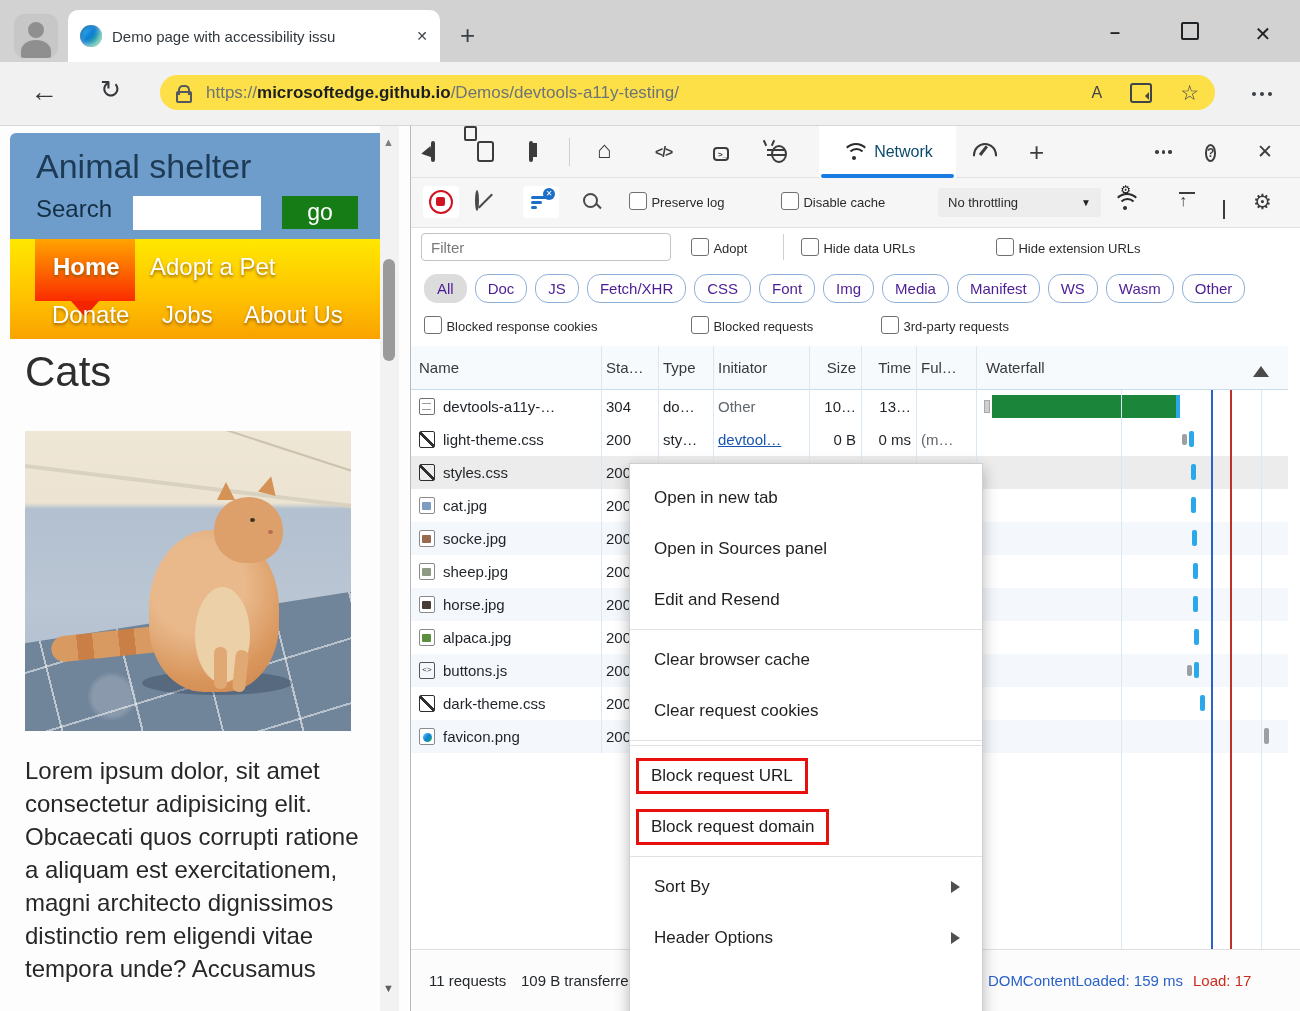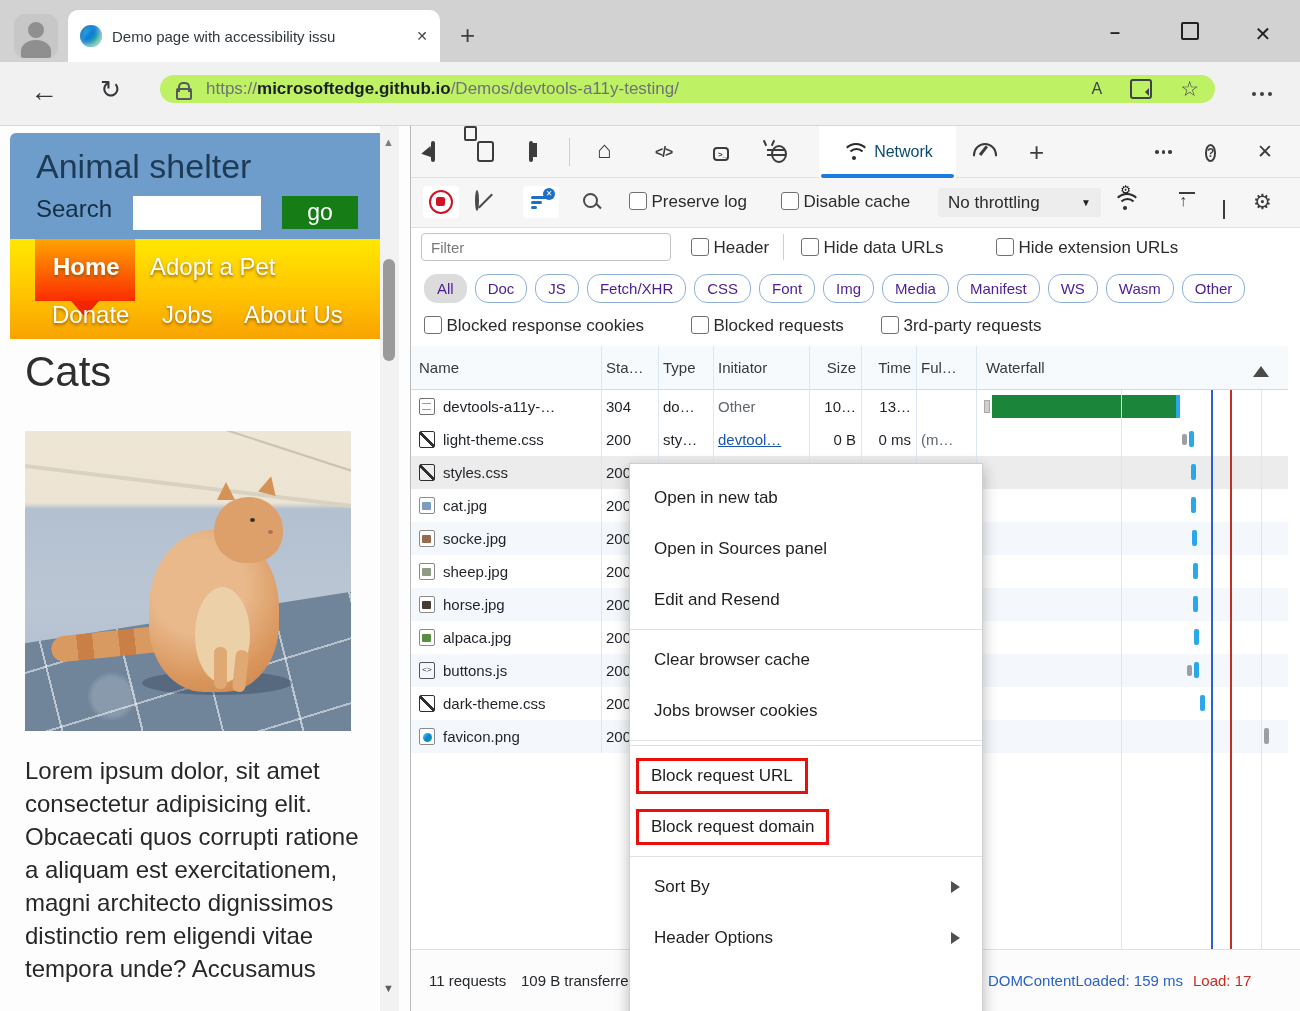--- a/index.html
+++ b/index.html
@@ -20,21 +20,21 @@
   .winbtn{position:absolute;top:22px;font-size:18px;color:#202326;text-align:center;width:30px;}
   #btn-min{left:1100px;font-weight:700;}
   #btn-max{left:1175px;}
   #btn-max .sq{display:inline-block;width:14px;height:14px;border:2px solid #202326;border-radius:2px;}
   #btn-close{left:1248px;font-size:20px;}
 
   
   #navbar{position:absolute;left:0;top:62px;width:1300px;height:63px;background:#f1f1f1;}
   #back{position:absolute;left:30px;top:78px;font-size:28px;color:#34383c;top:14px;}
   #refresh{position:absolute;left:100px;top:13px;font-size:25px;color:#34383c;}
-  #addressbar{position:absolute;left:160px;top:13px;width:1055px;height:28px;border-radius:20px;background:#bef264;display:flex;align-items:center;padding:0 16px;box-sizing:border-box;}
+  #addressbar{position:absolute;left:160px;top:13px;width:1055px;height:35px;border-radius:20px;background:#fde047;display:flex;align-items:center;padding:0 16px;box-sizing:border-box;}
   .lock{position:relative;width:14px;height:15px;flex:0 0 auto;}
   .lock .shackle{position:absolute;left:2px;top:0;width:8px;height:8px;border:2px solid #55595e;border-bottom:none;border-radius:5px 5px 0 0;}
   .lock .body{position:absolute;left:0;top:6px;width:12px;height:8px;border:2px solid #55595e;border-radius:2px;}
   #url{margin-left:16px;font-size:17px;white-space:nowrap;flex:1;overflow:hidden;}
   #url .scheme,#url .path{color:#6d7378;}
   #url .host{color:#1b1f23;font-weight:700;}
   .pill-icons{display:flex;align-items:center;gap:28px;color:#3f4449;}
   .ra{font-size:16px;color:#3f4449;position:relative;}
   .reader{width:18px;height:16px;border:2px solid #3f4449;border-radius:3px;position:relative;}
   .reader .spk{position:absolute;right:1px;bottom:1px;width:0;height:0;border:4px solid transparent;border-right-color:#3f4449;}
@@ -130,21 +130,21 @@
   .i-clear{width:19px;height:19px;border:2px solid #4a4a4a;border-radius:50%;position:relative;}
   .i-clear .slash{position:absolute;left:-1px;top:7.5px;width:19px;height:2px;background:#4a4a4a;transform:rotate(-45deg);}
   .i-filter{position:relative;width:20px;height:18px;}
   .i-filter b{position:absolute;left:0;height:2.5px;border-radius:2px;background:#1b6fc8;}
   .i-filter .f1{top:3px;width:16px;} .i-filter .f2{top:8px;width:11px;} .i-filter .f3{top:13px;width:6px;}
   .i-filter .badge{position:absolute;right:-4px;top:-5px;width:12px;height:12px;border-radius:50%;background:#1b6fc8;color:#fff;font-size:8px;text-align:center;line-height:12px;}
   .i-search{position:relative;width:18px;height:18px;}
   .i-search .ring{position:absolute;left:0;top:0;width:11px;height:11px;border:2px solid #4a4a4a;border-radius:50%;}
   .i-search .hdl{position:absolute;left:12px;top:12px;width:7px;height:2px;background:#4a4a4a;transform:rotate(45deg);}
   .cb{display:inline-block;width:16px;height:16px;border:1.6px solid #717171;border-radius:3px;background:#fff;vertical-align:-3px;}
-  .tb-label{font-size:17px;color:#2b2b2b;}
+  .tb-label{font-size:13px;color:#2b2b2b;}
   #throttle{position:absolute;left:527px;top:10px;width:163px;height:29px;background:#ededed;border-radius:3px;display:flex;align-items:center;padding:0 10px;box-sizing:border-box;justify-content:space-between;}
   #throttle .caret{font-size:10px;color:#222;}
   .i-import{position:relative;width:16px;height:18px;}
   .i-import .bar{position:absolute;left:0;top:0;width:16px;height:2px;background:#3c3c3c;}
   .i-import .arr{position:absolute;left:0px;top:0px;font-size:16px;color:#3c3c3c;}
   .i-corner{width:9px;height:8px;border-right:2px solid #3c3c3c;border-bottom:2px solid #3c3c3c;transform:skewX(-18deg);}
   .i-gear{font-size:21px;color:#3c3c3c;}
   .wifi-gear{position:relative;} .wifi-gear .g{position:absolute;right:-6px;bottom:-4px;font-size:12px;color:#111;}
 
   
@@ -349,21 +349,21 @@
         <span class="caret">▼</span>
       </div>
       <span class="dt-iconbtn wifi-gear" style="left:714px;top:15px;"><span class="wifi"><i class="w1"></i><i class="w2"></i><span class="dot"></span></span><span class="g">⚙</span></span>
       <span class="dt-iconbtn" style="left:768px;top:14px;"><span class="i-import"><span class="bar"></span><span class="arr">↑</span></span></span>
       <span class="dt-iconbtn" style="left:812px;top:22px;"><span class="i-corner"></span></span>
       <span class="dt-iconbtn i-gear" style="left:842px;top:12px;">⚙</span>
     </div>
 
     <div id="dt-filterrow">
       <input id="filter-input" placeholder="Filter" style="">
-      <span class="chk-item" style="left:280px;top:10px;position:absolute;"><span class="cb"></span> <span class="tb-label">Header</span></span>
+      <span class="chk-item" style="left:280px;top:10px;position:absolute;"><span class="cb"></span> <span class="tb-label">Adopt</span></span>
       <span class="vdiv" style="left:372px;top:6px;height:26px;"></span>
       <span class="chk-item" style="left:390px;top:10px;position:absolute;"><span class="cb"></span> <span class="tb-label">Hide data URLs</span></span>
       <span class="chk-item" style="left:585px;top:10px;position:absolute;"><span class="cb"></span> <span class="tb-label">Hide extension URLs</span></span>
     </div>
 
     <div id="dt-pillsrow">
         <div class="pill active">All</div>
         <div class="pill">Doc</div>
         <div class="pill">JS</div>
         <div class="pill">Fetch/XHR</div>
@@ -556,21 +556,21 @@
       <span id="sb-load">Load: 17</span>
     </div>
   </div>
 
   <div id="ctxmenu">
       <div class="menu-item">Open in new tab</div>
       <div class="menu-item">Open in Sources panel</div>
       <div class="menu-item">Edit and Resend</div>
       <div class="menu-sep"></div>
       <div class="menu-item">Clear browser cache</div>
-      <div class="menu-item">Jobs browser cookies</div>
+      <div class="menu-item">Clear request cookies</div>
       <div class="menu-sep"></div>
       <div class="menu-sep"></div>
       <div class="menu-item hl">
         <span class="hl-box" style="border-color: rgb(232, 16, 12);">Block request URL</span>
       </div>
       <div class="menu-item hl">
         <span class="hl-box" style="border-color: rgb(232, 16, 12);">Block request domain</span>
       </div>
       <div class="menu-sep"></div>
       <div class="menu-item">Sort By<span class="arrow"></span></div>

